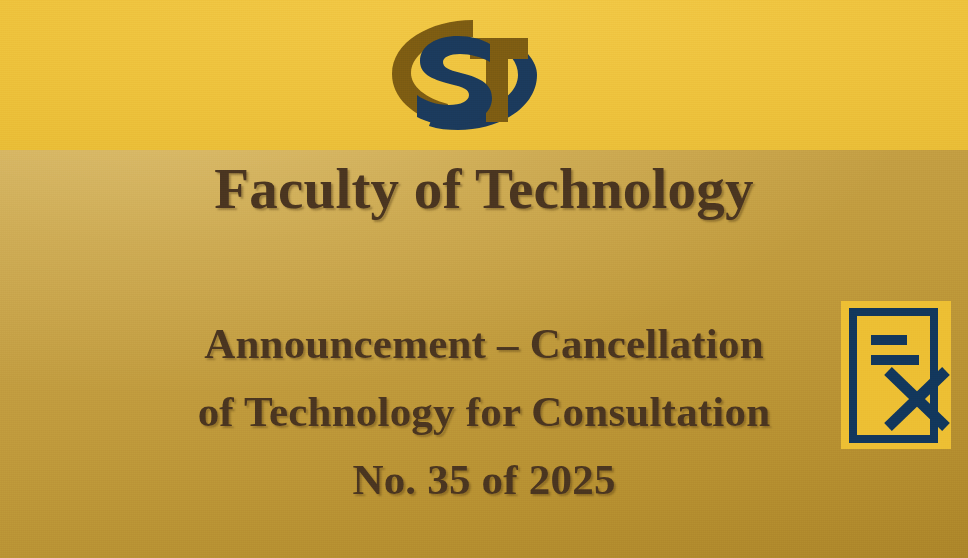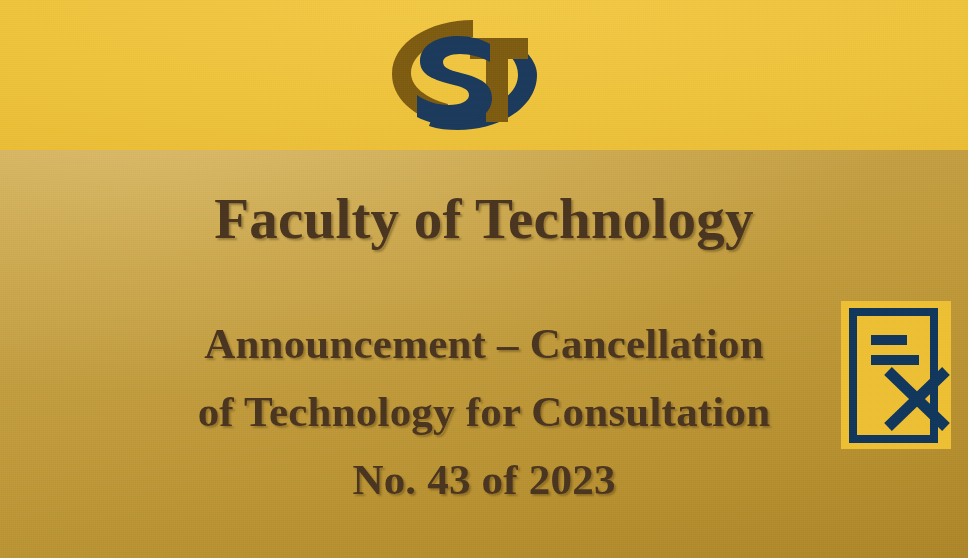--- a/index.html
+++ b/index.html
@@ -59,21 +59,21 @@
   #logo svg { display: block; width: 166px; height: 122px; }
 
   
   .heading-wrap {
     position: absolute;
     left: 0;
     width: 968px;
     text-align: center;
   }
   #faculty-title {
-    top: 184px;
+    top: 154px;
     font-size: 57px;
     line-height: 70px;
     font-weight: bold;
     color: #4a3520;
     letter-spacing: 0.2px;
     text-shadow: 2px 2px 2px rgba(60,40,12,0.35);
   }
   #announcement-block {
     top: 310px;
   }
@@ -141,21 +141,21 @@
                C 65 43, 72 40, 82 40
                C 92 40, 104 43, 112 48 Z" fill="#1b3a5c"></path>
     </svg>
   </div>
 
   <div class="heading-wrap" id="faculty-title">Faculty of Technology</div>
 
   <div class="heading-wrap" id="announcement-block">
     <div class="ann-line">Announcement – Cancellation</div>
     <div class="ann-line">of Technology for Consultation</div>
-    <div class="ann-line">No. 43 of 2023</div>
+    <div class="ann-line">No. 35 of 2025</div>
   </div>
 
   <div id="cancel-doc-icon">
     <svg viewBox="0 0 110 148" xmlns="http://www.w3.org/2000/svg" aria-hidden="true">
       <rect x="12" y="11" width="81" height="127" fill="none" stroke="#12375c" stroke-width="8"></rect>
       <line x1="30" y1="39" x2="66" y2="39" stroke="#12375c" stroke-width="10" stroke-linecap="butt"></line>
       <line x1="30" y1="59" x2="78" y2="59" stroke="#12375c" stroke-width="10" stroke-linecap="butt"></line>
       <line x1="47" y1="70" x2="105" y2="126" stroke="#12375c" stroke-width="11" stroke-linecap="butt"></line>
       <line x1="105" y1="70" x2="47" y2="126" stroke="#12375c" stroke-width="11" stroke-linecap="butt"></line>
     </svg>

